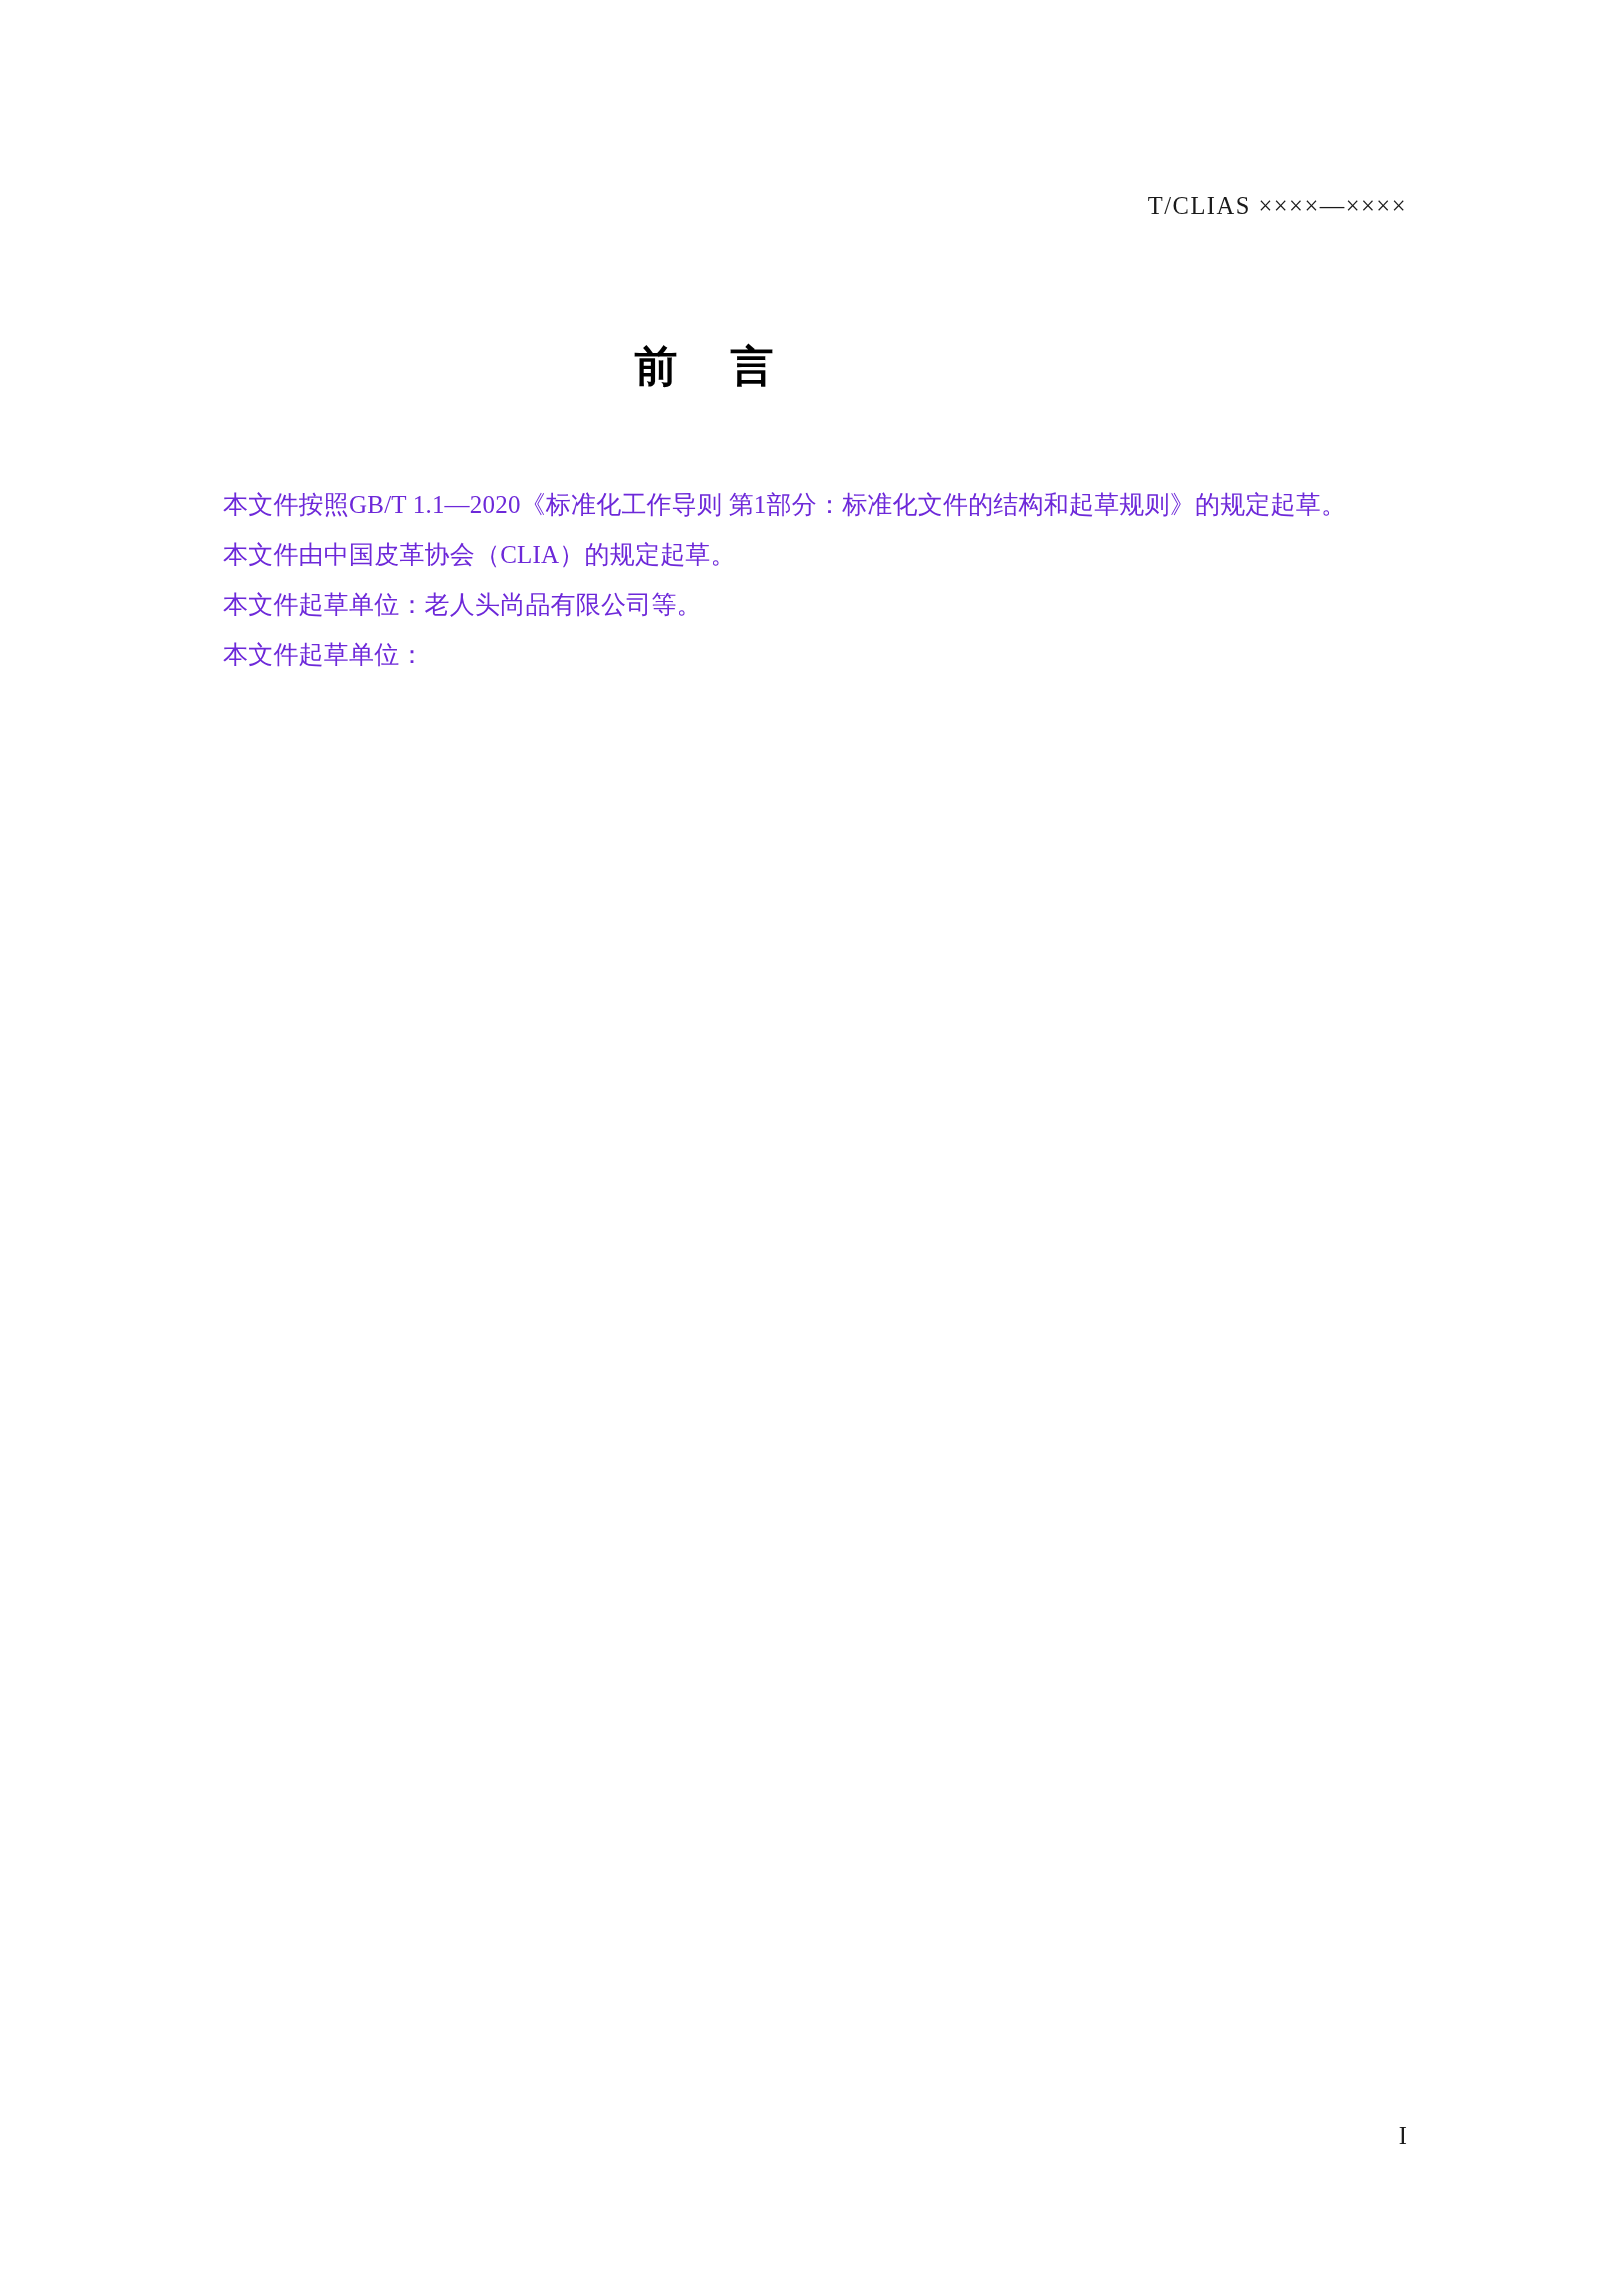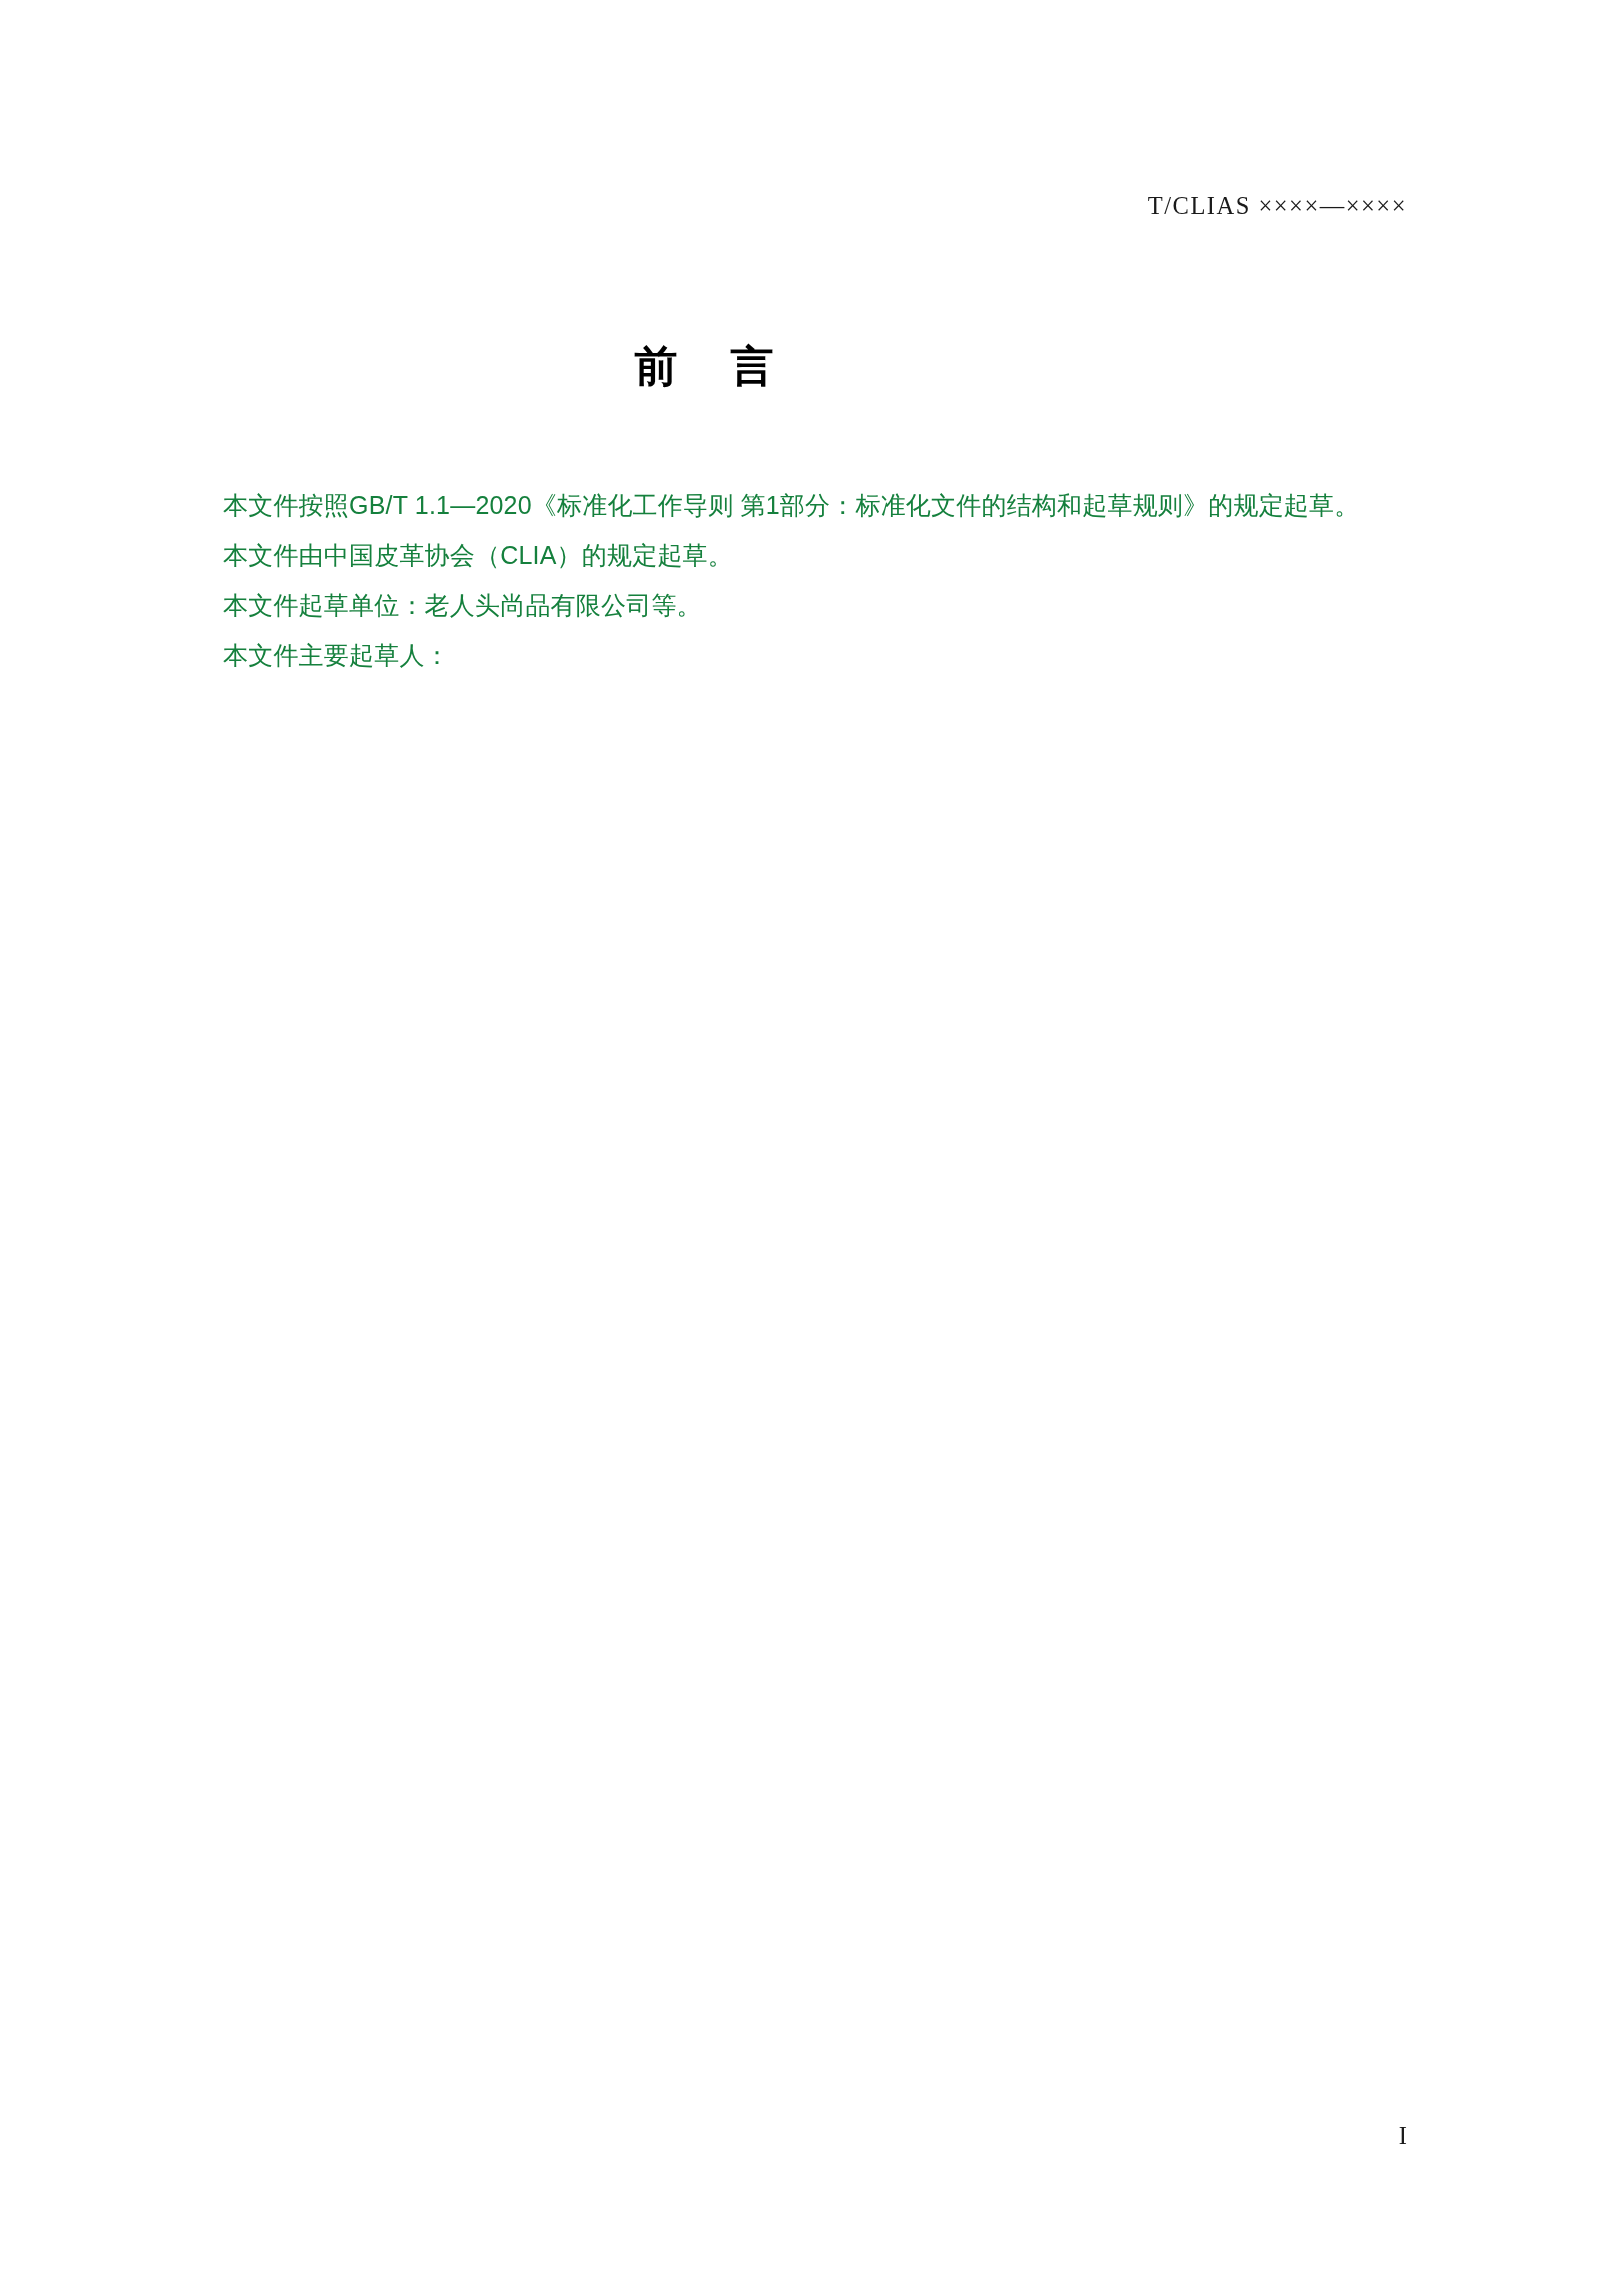--- a/index.html
+++ b/index.html
@@ -44,24 +44,24 @@
     display: inline-block;
     width: 51px;
   }
   .body-block {
     position: absolute;
     top: 480px;
     left: 172px;
     width: 1284px;
   }
   .para {
-    font-family: Liberation Sans, sans-serif;
+    font-family: Liberation Serif, serif;
     font-size: 25px;
     line-height: 50px;
-    color: #15803d;
+    color: #6d28d9;
     text-align: justify;
     margin: 0;
     letter-spacing: 0.2px;
   }
   .para.indent {
     text-indent: 51px;
   }
   .page-number {
     position: absolute;
     bottom: 143px;
@@ -79,19 +79,19 @@
   <div class="header-std-no">T/CLIAS ××××—××××</div>
 
   <div class="doc-title">
     <span>前</span><span class="gap"></span><span>言</span>
   </div>
 
   <div class="body-block">
     <p class="para indent">本文件按照GB/T 1.1—2020《标准化工作导则  第1部分：标准化文件的结构和起草规则》的规定起草。</p>
     <p class="para indent">本文件由中国皮革协会（CLIA）的规定起草。</p>
     <p class="para indent">本文件起草单位：老人头尚品有限公司等。</p>
-    <p class="para indent">本文件主要起草人：</p>
+    <p class="para indent">本文件起草单位：</p>
   </div>
 
   <div class="page-number">I</div>
 
 </div>
 
 
 </body></html>

